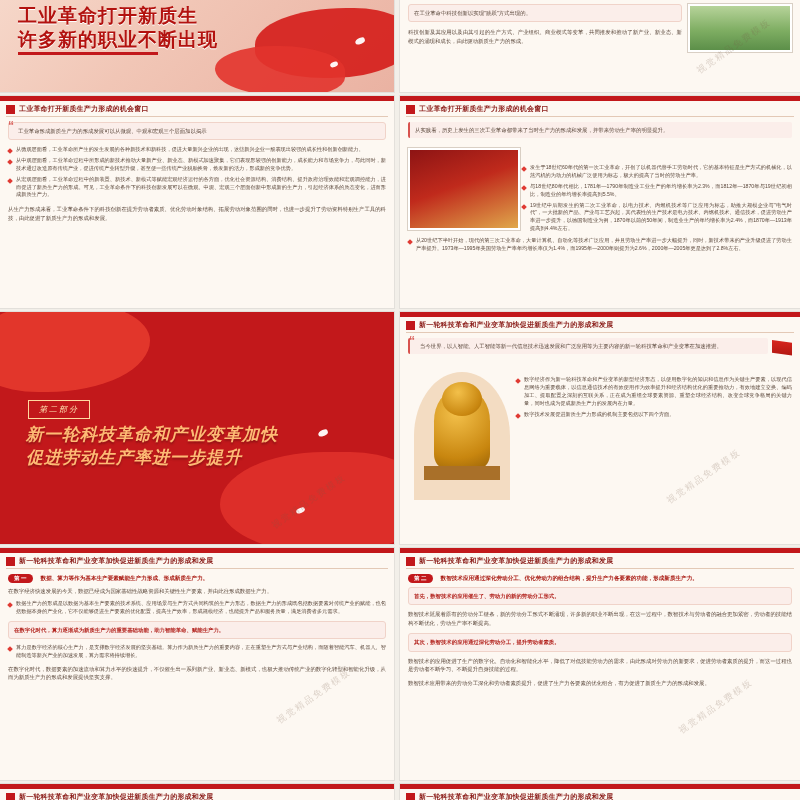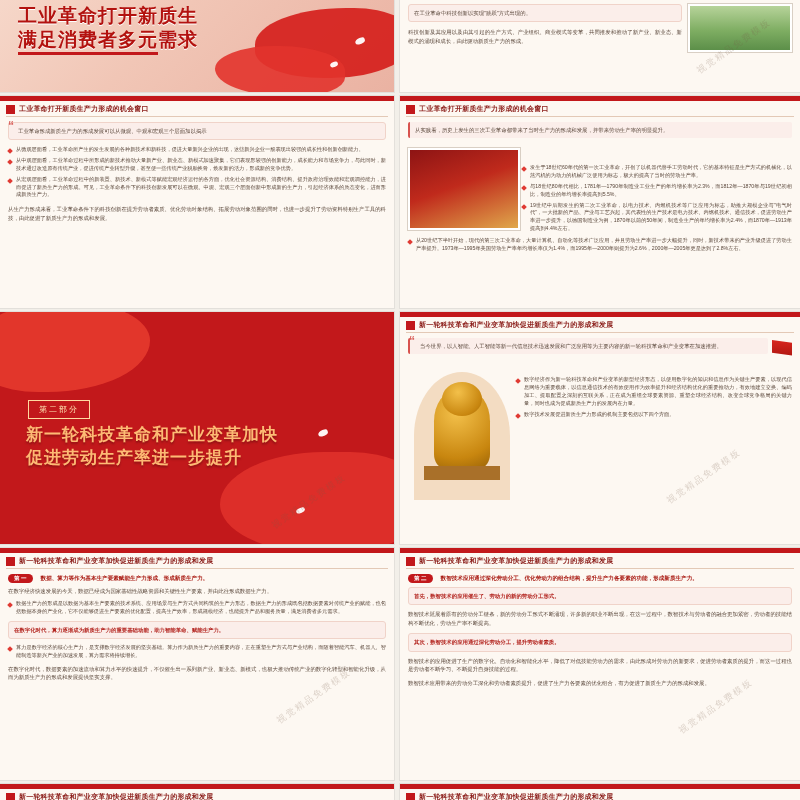--- a/index.html
+++ b/index.html
@@ -43,21 +43,21 @@
   
   .title-slide{background:linear-gradient(135deg,#f6d7c9 0%,#f1c6b6 40%,#eab2a2 100%);}
   .title-slide .bigtitle{position:absolute;left:18px;top:4px;font-size:19px;font-weight:bold;
        color:#b3120f;line-height:1.25;letter-spacing:1px;text-shadow:0 1px 0 #fff;}
   .title-slide .ul{position:absolute;left:18px;top:52px;width:140px;height:3px;background:#c2181b;}
   .ribbon{position:absolute;border-radius:50% 50% 45% 55%;background:#d51f1c;}
   .dove{position:absolute;width:10px;height:6px;background:#fff;border-radius:60% 40% 50% 50%;
         transform:rotate(-20deg);opacity:.95;}
 
   
-  .sect{background:linear-gradient(120deg,#c8181a 0%,#b3120f 60%,#a20f0c 100%);}
+  .sect{background:linear-gradient(120deg,#c8181a 0%,#b3120f 60%,#a20f0c 100%);font-style:italic;}
   .sect .tagbox{position:absolute;left:28px;top:88px;border:1px solid #ffd9a0;color:#ffe3b0;
        font-size:8px;padding:3px 10px;letter-spacing:2px;}
   .sect .st{position:absolute;left:26px;top:112px;font-size:17px;font-weight:bold;color:#fdba74;
        line-height:1.35;letter-spacing:1px;text-shadow:0 2px 2px rgba(0,0,0,.25);}
 
   
   .wm{position:absolute;color:rgba(120,90,70,.25);font-size:9px;letter-spacing:2px;
       transform:rotate(-35deg);pointer-events:none;}
 
   .numtag{display:inline-block;background:#c2181b;color:#fff;font-size:5.5px;
@@ -75,21 +75,21 @@
 
   <div class="slide title-slide" style="left:0;top:0;width:394px;height:92px;">
     <div class="ribbon" style="left:255px;top:8px;width:160px;height:70px;opacity:.92;
          border-radius:60% 40% 55% 45%/55% 45% 60% 40%;"></div>
     <div class="ribbon" style="left:215px;top:46px;width:130px;height:50px;background:#e2332c;opacity:.9;
          border-radius:50% 55% 40% 60%;"></div>
     <div class="dove" style="left:355px;top:38px;"></div>
     <div class="dove" style="left:330px;top:62px;width:8px;height:5px;"></div>
     <div class="bigtitle">
       <div>工业革命打开新质生</div>
-      <div>满足消费者多元需求</div>
+      <div>许多新的职业不断出现</div>
     </div>
     <div class="ul"></div>
   </div>
 
   <div class="slide" style="left:400px;top:0;width:400px;height:92px;">
     <div class="body" style="top:4px;">
       <div class="boxq" style="margin-right:110px;">
         <div class="para">在工业革命中科技创新以实现"跳跃"方式出现的。</div>
       </div>
       <div class="para" style="margin-top:6px;margin-right:110px;">科技创新及其应用以及由其引起的生产方式、产业组织、商业模式等变革，共同推发和推动了新产业、新业态、新模式的涌现和成长，由此驱动新质生产力的形成。</div>

